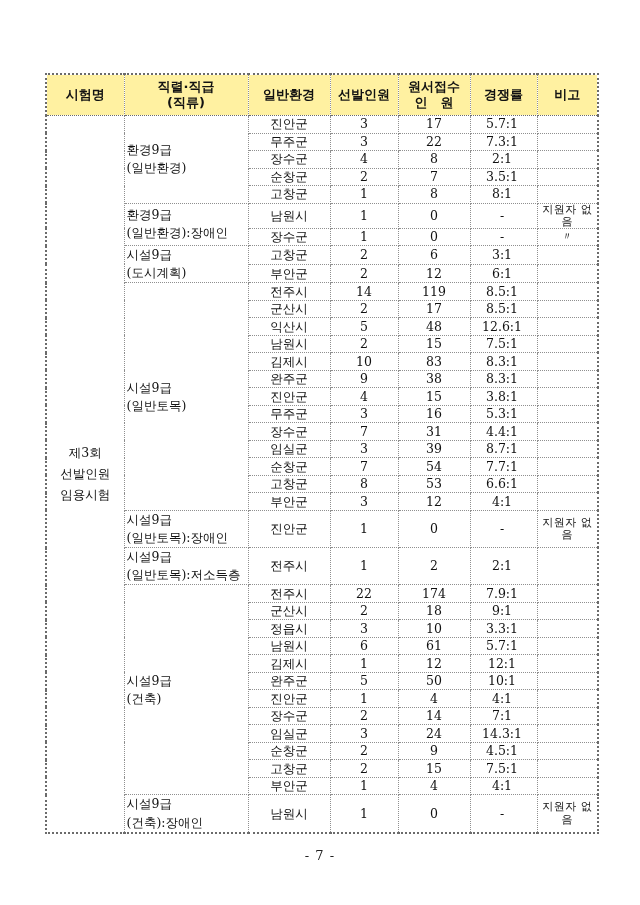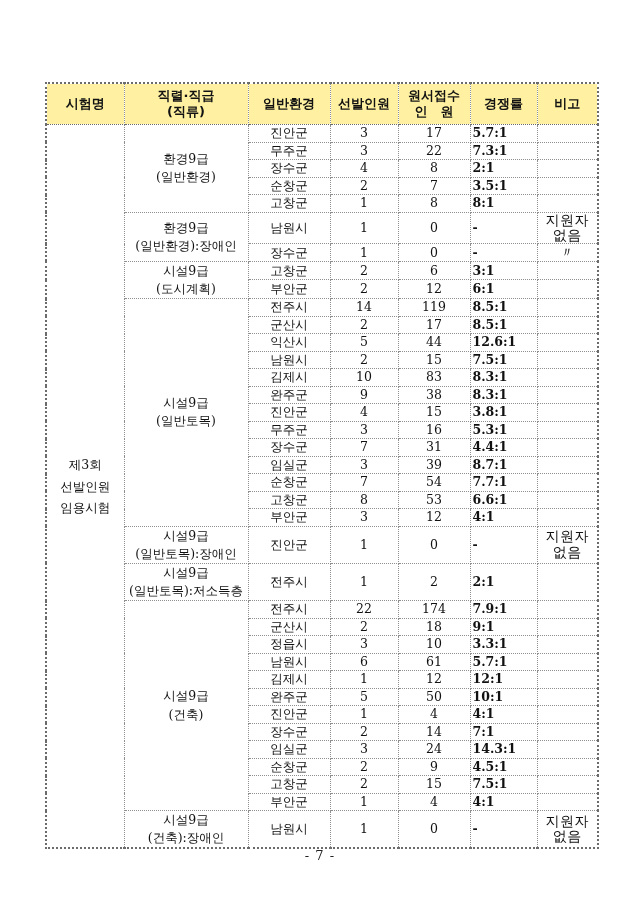--- a/index.html
+++ b/index.html
@@ -5,21 +5,21 @@
   html, body { margin: 0; padding: 0; }
   body {
     width: 640px; height: 905px;
     background: #ffffff;
     position: relative;
     font-family: "DejaVu Serif", "Liberation Serif", serif;
     color: #111111;
   }
   .table-wrap {
     position: absolute;
-    left: 45px; top: 82px;
+    left: 45px; top: 73px;
   }
   table {
     border-collapse: collapse;
     table-layout: fixed;
     width: 552px;
     border: 2px dotted #6b6b6b;
   }
   th, td {
     border: 1px dotted #8f8f8f;
     overflow: hidden;
@@ -42,29 +42,29 @@
     font-size: 12.5px;
     line-height: 1.1;
   }
   td.exam {
     text-align: center;
     white-space: pre-line;
     line-height: 1.7;
     font-size: 12.5px;
   }
   td.group {
-    text-align: center;
+    text-align: left;
     white-space: pre-line;
     line-height: 1.45;
     font-size: 12.5px;
     margin-left: 47px;
   }
   td.c { text-align: center; }
-  td.r { text-align: left; padding-right: 5px; font-weight: bold; }
-  td.note { font-size: 14px; text-align: center; letter-spacing: 0.5px; }
+  td.r { text-align: center; padding-right: 5px; }
+  td.note { font-size: 11px; text-align: center; letter-spacing: 0.5px; }
   .footer {
     position: absolute;
     left: 0; top: 848px;
     width: 640px;
     text-align: center;
     font-size: 13px;
     letter-spacing: 1px;
     color: #222;
   }
 </style>
@@ -180,21 +180,21 @@
         <tr style="height: 17.5px;">
           <td class="c">군산시</td>
           <td class="c">2</td>
           <td class="c">17</td>
           <td class="r">8.5:1</td>
           <td class="note"></td>
         </tr>
         <tr style="height: 17.5px;">
           <td class="c">익산시</td>
           <td class="c">5</td>
-          <td class="c">44</td>
+          <td class="c">48</td>
           <td class="r">12.6:1</td>
           <td class="note"></td>
         </tr>
         <tr style="height: 17.5px;">
           <td class="c">남원시</td>
           <td class="c">2</td>
           <td class="c">15</td>
           <td class="r">7.5:1</td>
           <td class="note"></td>
         </tr>

